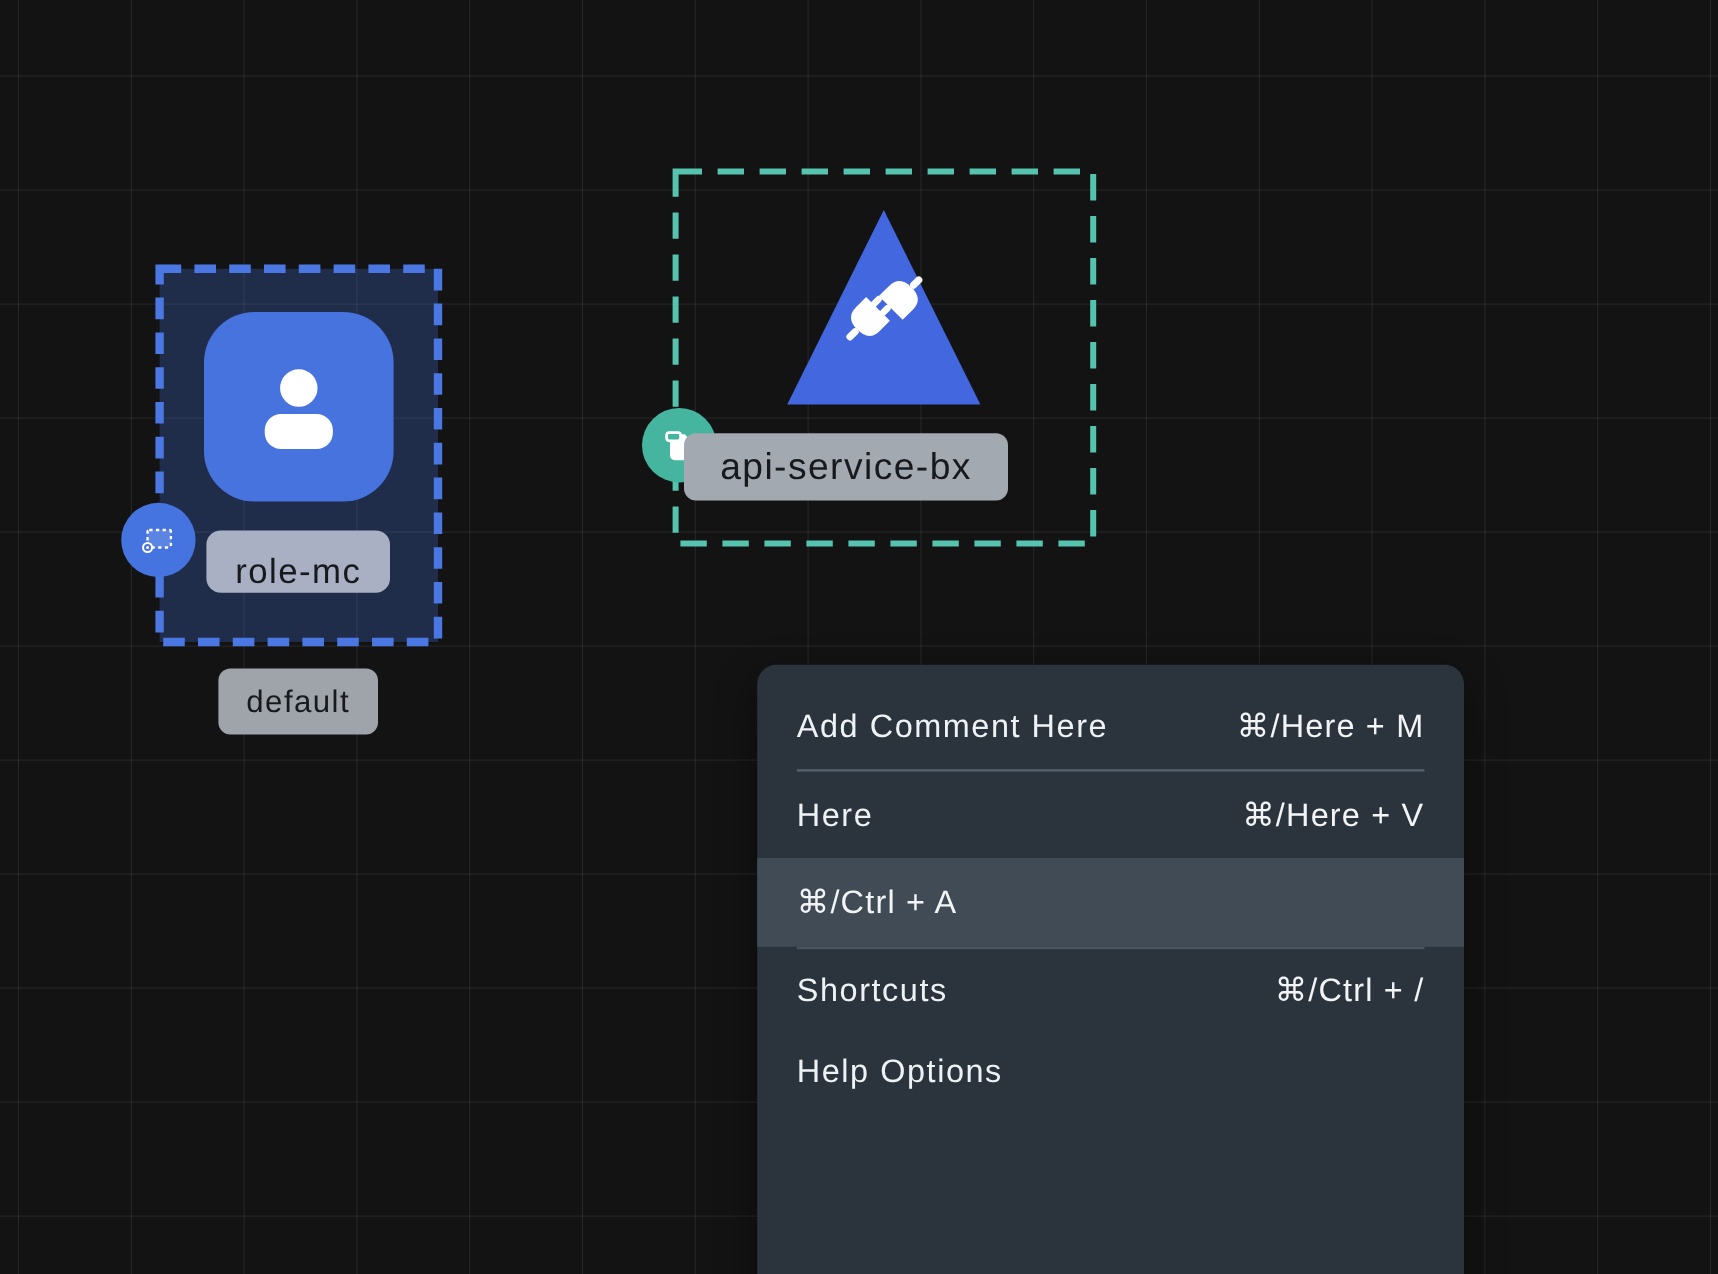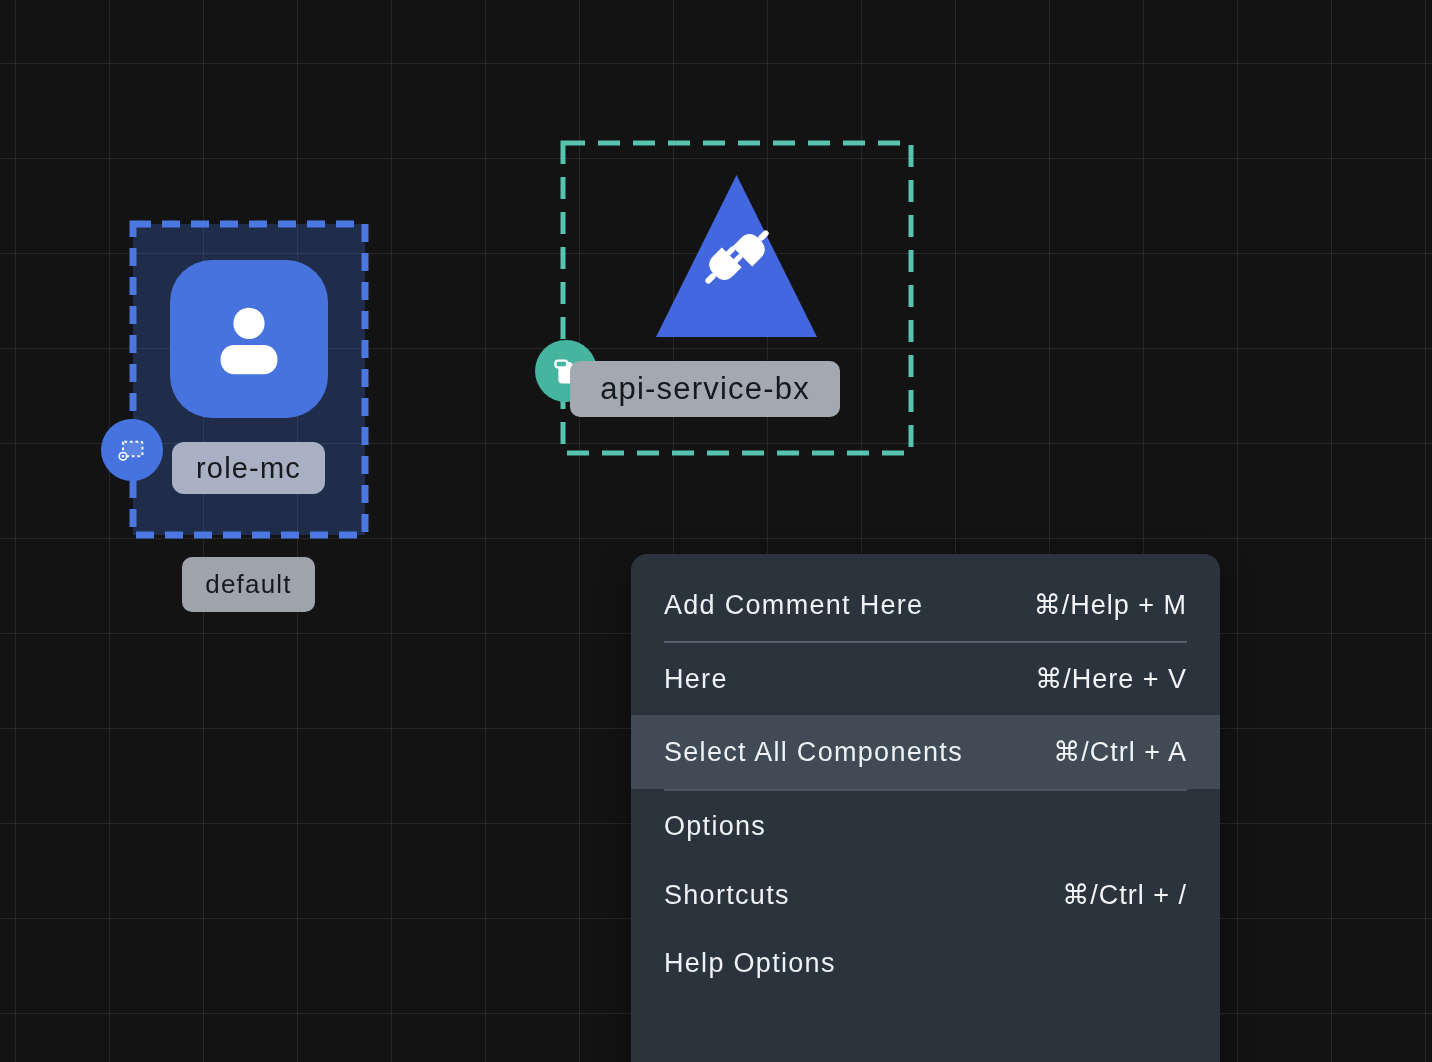--- a/index.html
+++ b/index.html
@@ -37,21 +37,21 @@
   }
   .badge-blue { left: 101px; top: 419px; background: #4574E0; }
   .badge-teal { left: 535px; top: 340px; background: #45B5A0; }
 
   .node-label {
     display: flex; align-items: center; justify-content: center;
     color: #17191D; letter-spacing: 1.2px;
   }
   .label-role {
     left: 172px; top: 442px; width: 153px; height: 52px;
-    background: #A9B0C3; border-radius: 12px; font-size: 29px;
+    background: #A9B0C3; border-radius: 12px; font-size: 29px; align-items: flex-end;
   }
   .label-default {
     left: 182px; top: 557px; width: 133px; height: 55px;
     background: #9FA4AB; border-radius: 10px; font-size: 26px;
   }
   .label-api {
     left: 570px; top: 361px; width: 270px; height: 56px;
     background: #A3A9B0; border-radius: 10px; font-size: 31px;
   }
 
@@ -151,41 +151,36 @@
   </div>
 
   <div class="abs node-label label-api">
     <span>api-service-bx</span>
   </div>
 
   <div class="abs context-menu">
 
     <div class="menu-item">
       <span class="mi-label">Add Comment Here</span>
-      <span class="mi-shortcut">⌘/Help + M</span>
+      <span class="mi-shortcut">⌘/Here + M</span>
     </div>
 
     <div class="menu-sep"></div>
 
     <div class="menu-item">
       <span class="mi-label">Here</span>
       <span class="mi-shortcut">⌘/Here + V</span>
     </div>
 
     <div class="menu-item highlighted">
-      <span class="mi-label">Select All Components</span>
       <span class="mi-shortcut">⌘/Ctrl + A</span>
     </div>
 
     <div class="menu-sep sub"></div>
 
-    <div class="menu-item" style="height:70px">
-      <span class="mi-label">Options</span>
-      <span class="mi-shortcut"></span>
-    </div>
 
     <div class="menu-item small">
       <span class="mi-label">Shortcuts</span>
       <span class="mi-shortcut">⌘/Ctrl + /</span>
     </div>
 
     <div class="menu-item small">
       <span class="mi-label">Help Options</span>
       <span class="mi-shortcut"></span>
     </div>

